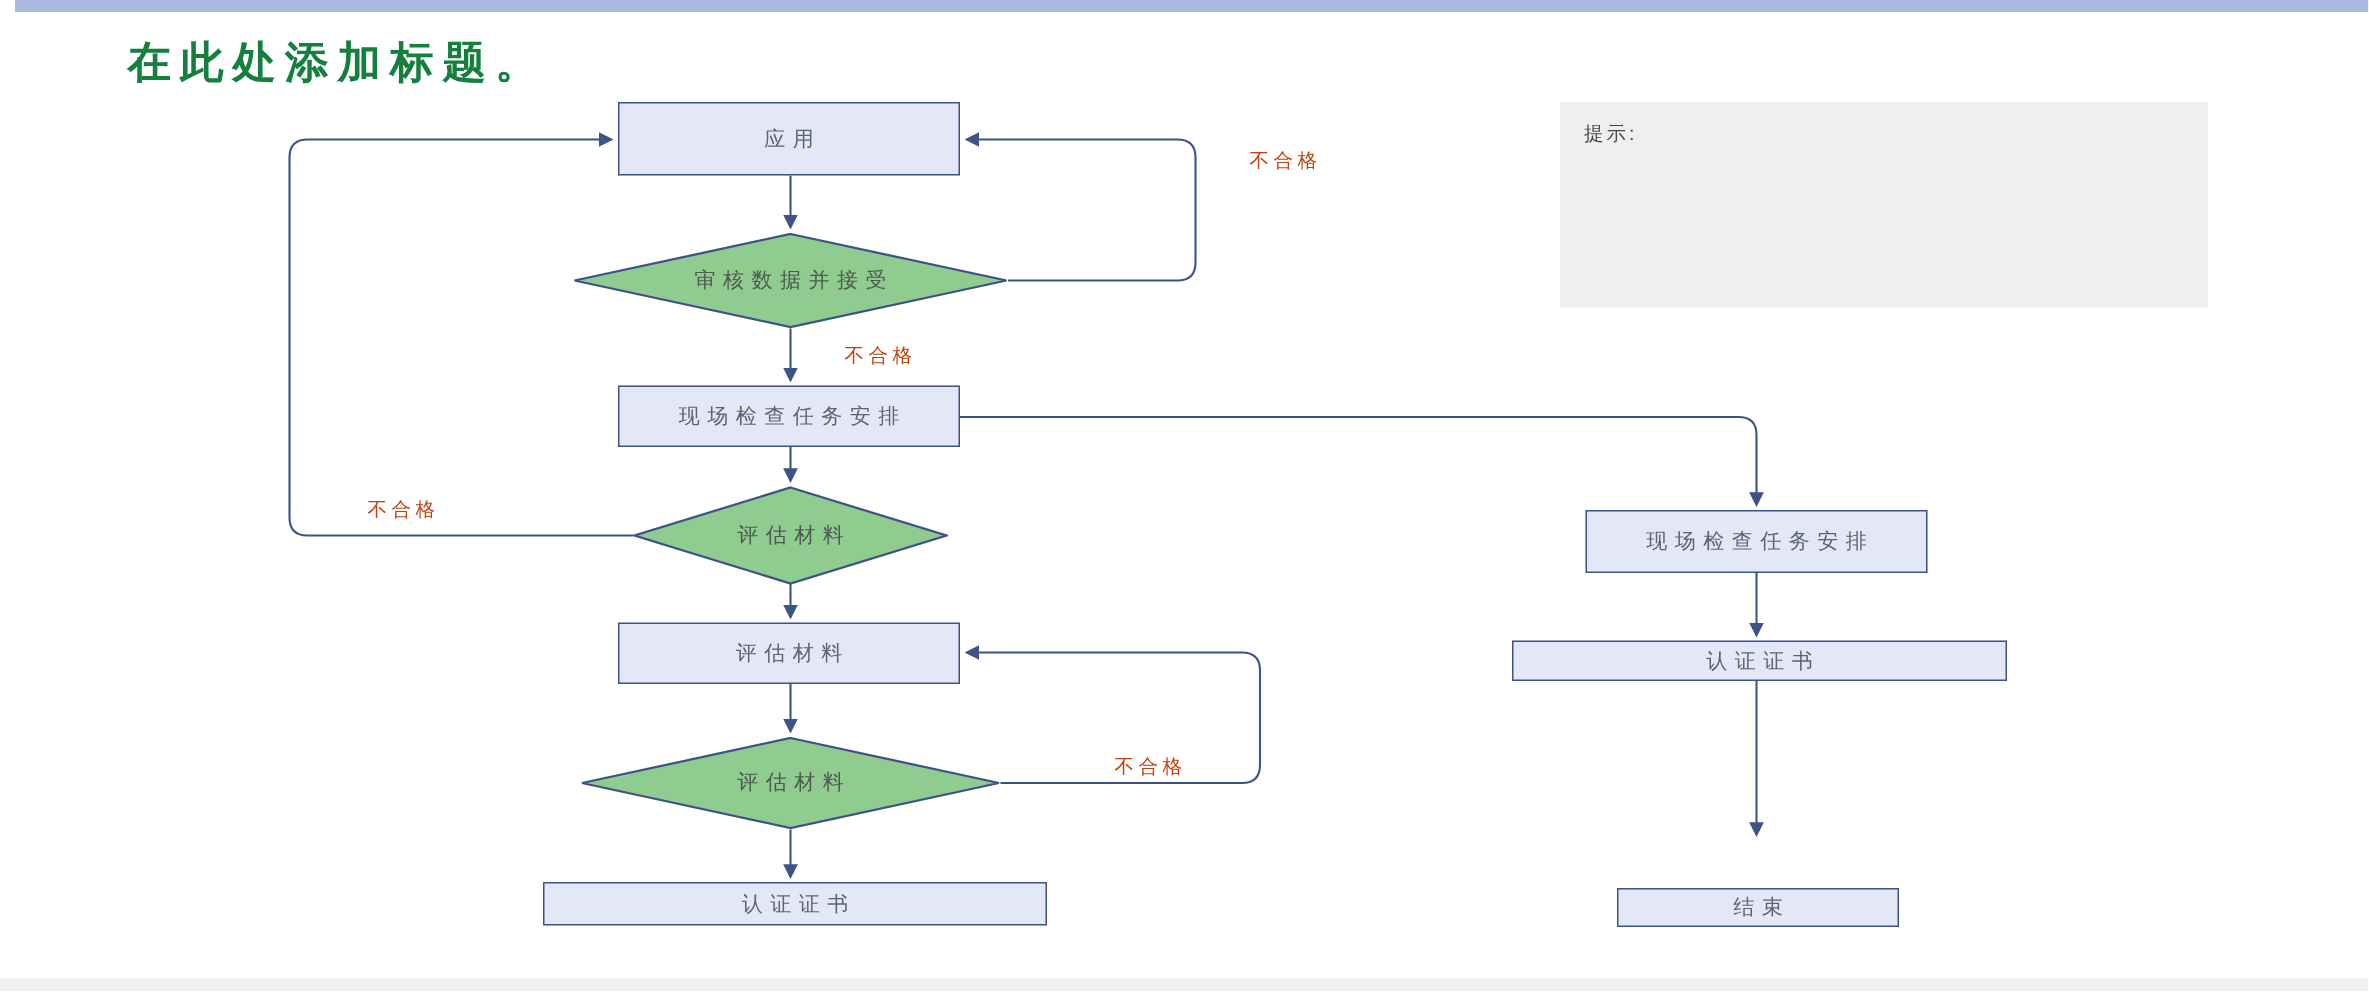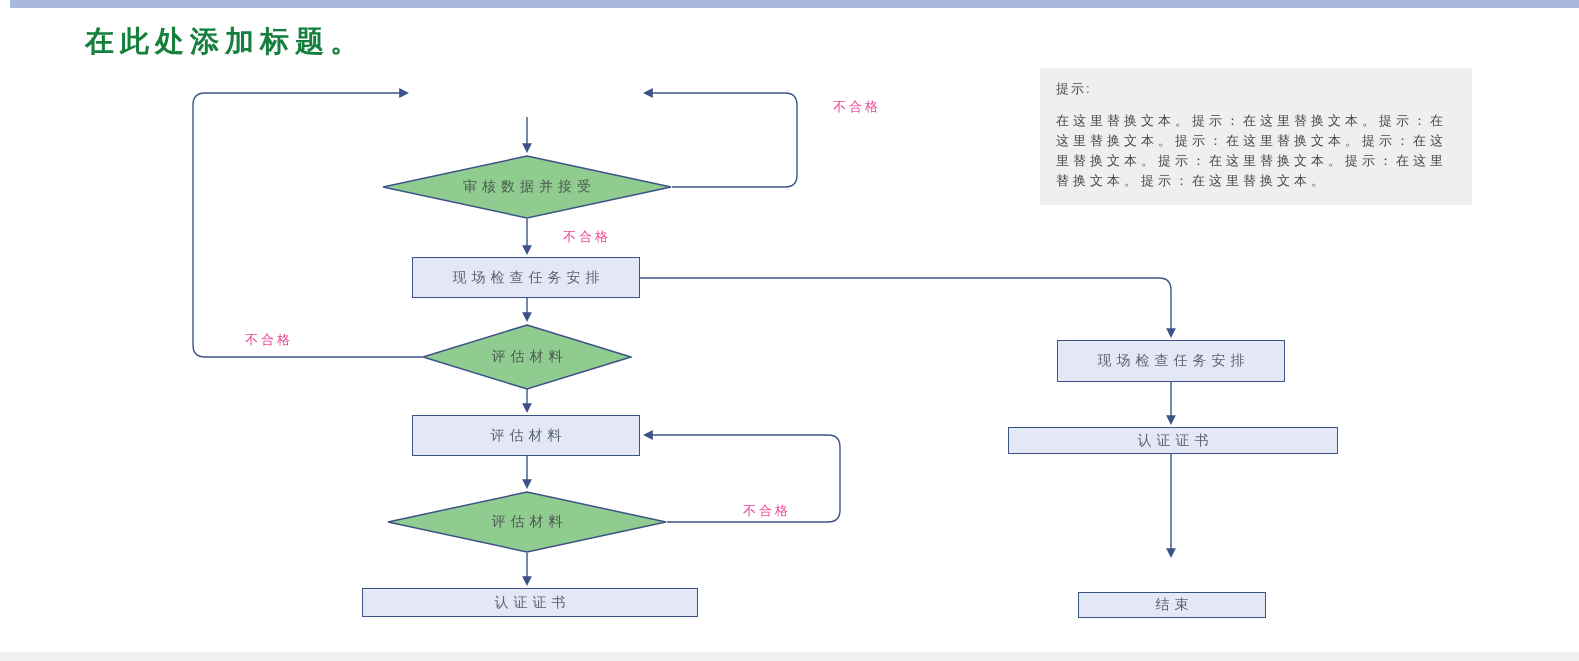--- a/index.html
+++ b/index.html
@@ -10,21 +10,21 @@
   .title{position:absolute;left:85px;top:22px;font-family:"DejaVu Serif","Liberation Serif",serif;
          font-weight:bold;font-size:29px;letter-spacing:6px;color:#15803d;white-space:nowrap;}
   .pbox{position:absolute;background:#e4e8f6;border:1.6px solid #3d5388;box-sizing:border-box;
         display:flex;align-items:center;justify-content:center;font-size:14px;letter-spacing:5px;
         color:#5b6474;white-space:nowrap;}
   .pbox span{text-indent:5px;}
   .diamond{position:absolute;text-align:right;}
   .diamond svg{display:block;width:100%;height:100%;}
   .dlabel{position:absolute;inset:0;display:flex;align-items:center;justify-content:center;
           font-size:14px;letter-spacing:5px;color:#4c5b50;white-space:nowrap;text-indent:5px;}
-  .elabel{position:absolute;font-size:13px;letter-spacing:3px;color:#ec4899;white-space:nowrap;}
+  .elabel{position:absolute;font-size:13px;letter-spacing:3px;color:#c2410c;white-space:nowrap;}
   .tip{position:absolute;left:1040px;top:68px;width:432px;height:137px;background:#efefef;
        box-sizing:border-box;padding:12px 16px;color:#474747;font-size:13px;}
   .tip-heading{margin-bottom:13px;letter-spacing:2px;}
   .tip-body{line-height:20px;letter-spacing:4px;}
   .edges{position:absolute;left:0;top:0;width:1579px;height:661px;pointer-events:none;}
 </style>
 </head>
 <body>
 
 <div class="canvas">
@@ -49,20 +49,23 @@
       <path d="M527,389 V411" marker-end="url(#arrow)"></path>
       <path d="M527,456 V487" marker-end="url(#arrow)"></path>
       <path d="M667,522 H828 Q840,522 840,510 V447 Q840,435 828,435 H645" marker-end="url(#arrow)"></path>
       <path d="M527,553 V584" marker-end="url(#arrow)"></path>
       <path d="M640,278 H1159 Q1171,278 1171,290 V336" marker-end="url(#arrow)"></path>
       <path d="M1171,382 V423" marker-end="url(#arrow)"></path>
       <path d="M1171,454 V556" marker-end="url(#arrow)"></path>
     </g>
   </svg>
 
+  <div class="pbox" style="left:412px;top:68px;width:228px;height:49px">
+    <span>应用</span>
+  </div>
 
   <div class="diamond" style="left:382px;top:155px;width:290px;height:64px">
     <svg viewBox="0 0 290 64" preserveAspectRatio="none">
       <polygon points="145,1 289,32 145,63 1,32" fill="#90cb90" stroke="#3d5388" stroke-width="1.5" vector-effect="non-scaling-stroke"></polygon>
     </svg>
     <span class="dlabel">审核数据并接受</span>
   </div>
 
   <div class="pbox" style="left:412px;top:257px;width:228px;height:41px">
     <span>现场检查任务安排</span>
@@ -102,16 +105,15 @@
     <span>结束</span>
   </div>
 
   <div class="elabel" style="left:833px;top:98px">不合格</div>
   <div class="elabel" style="left:563px;top:228px">不合格</div>
   <div class="elabel" style="left:245px;top:331px">不合格</div>
   <div class="elabel" style="left:743px;top:502px">不合格</div>
 
   <div class="tip">
     <div class="tip-heading">提示:</div>
-    <div class="tip-body">在这里替换文本。提示：在这里替换文本。提示：在这里替换文本。提示：在这里替换文本。提示：在这里替换文本。提示：在这里替换文本。提示：在这里替换文本。提示：在这里替换文本。</div>
   </div>
 
 </div>
 
 </body></html>

